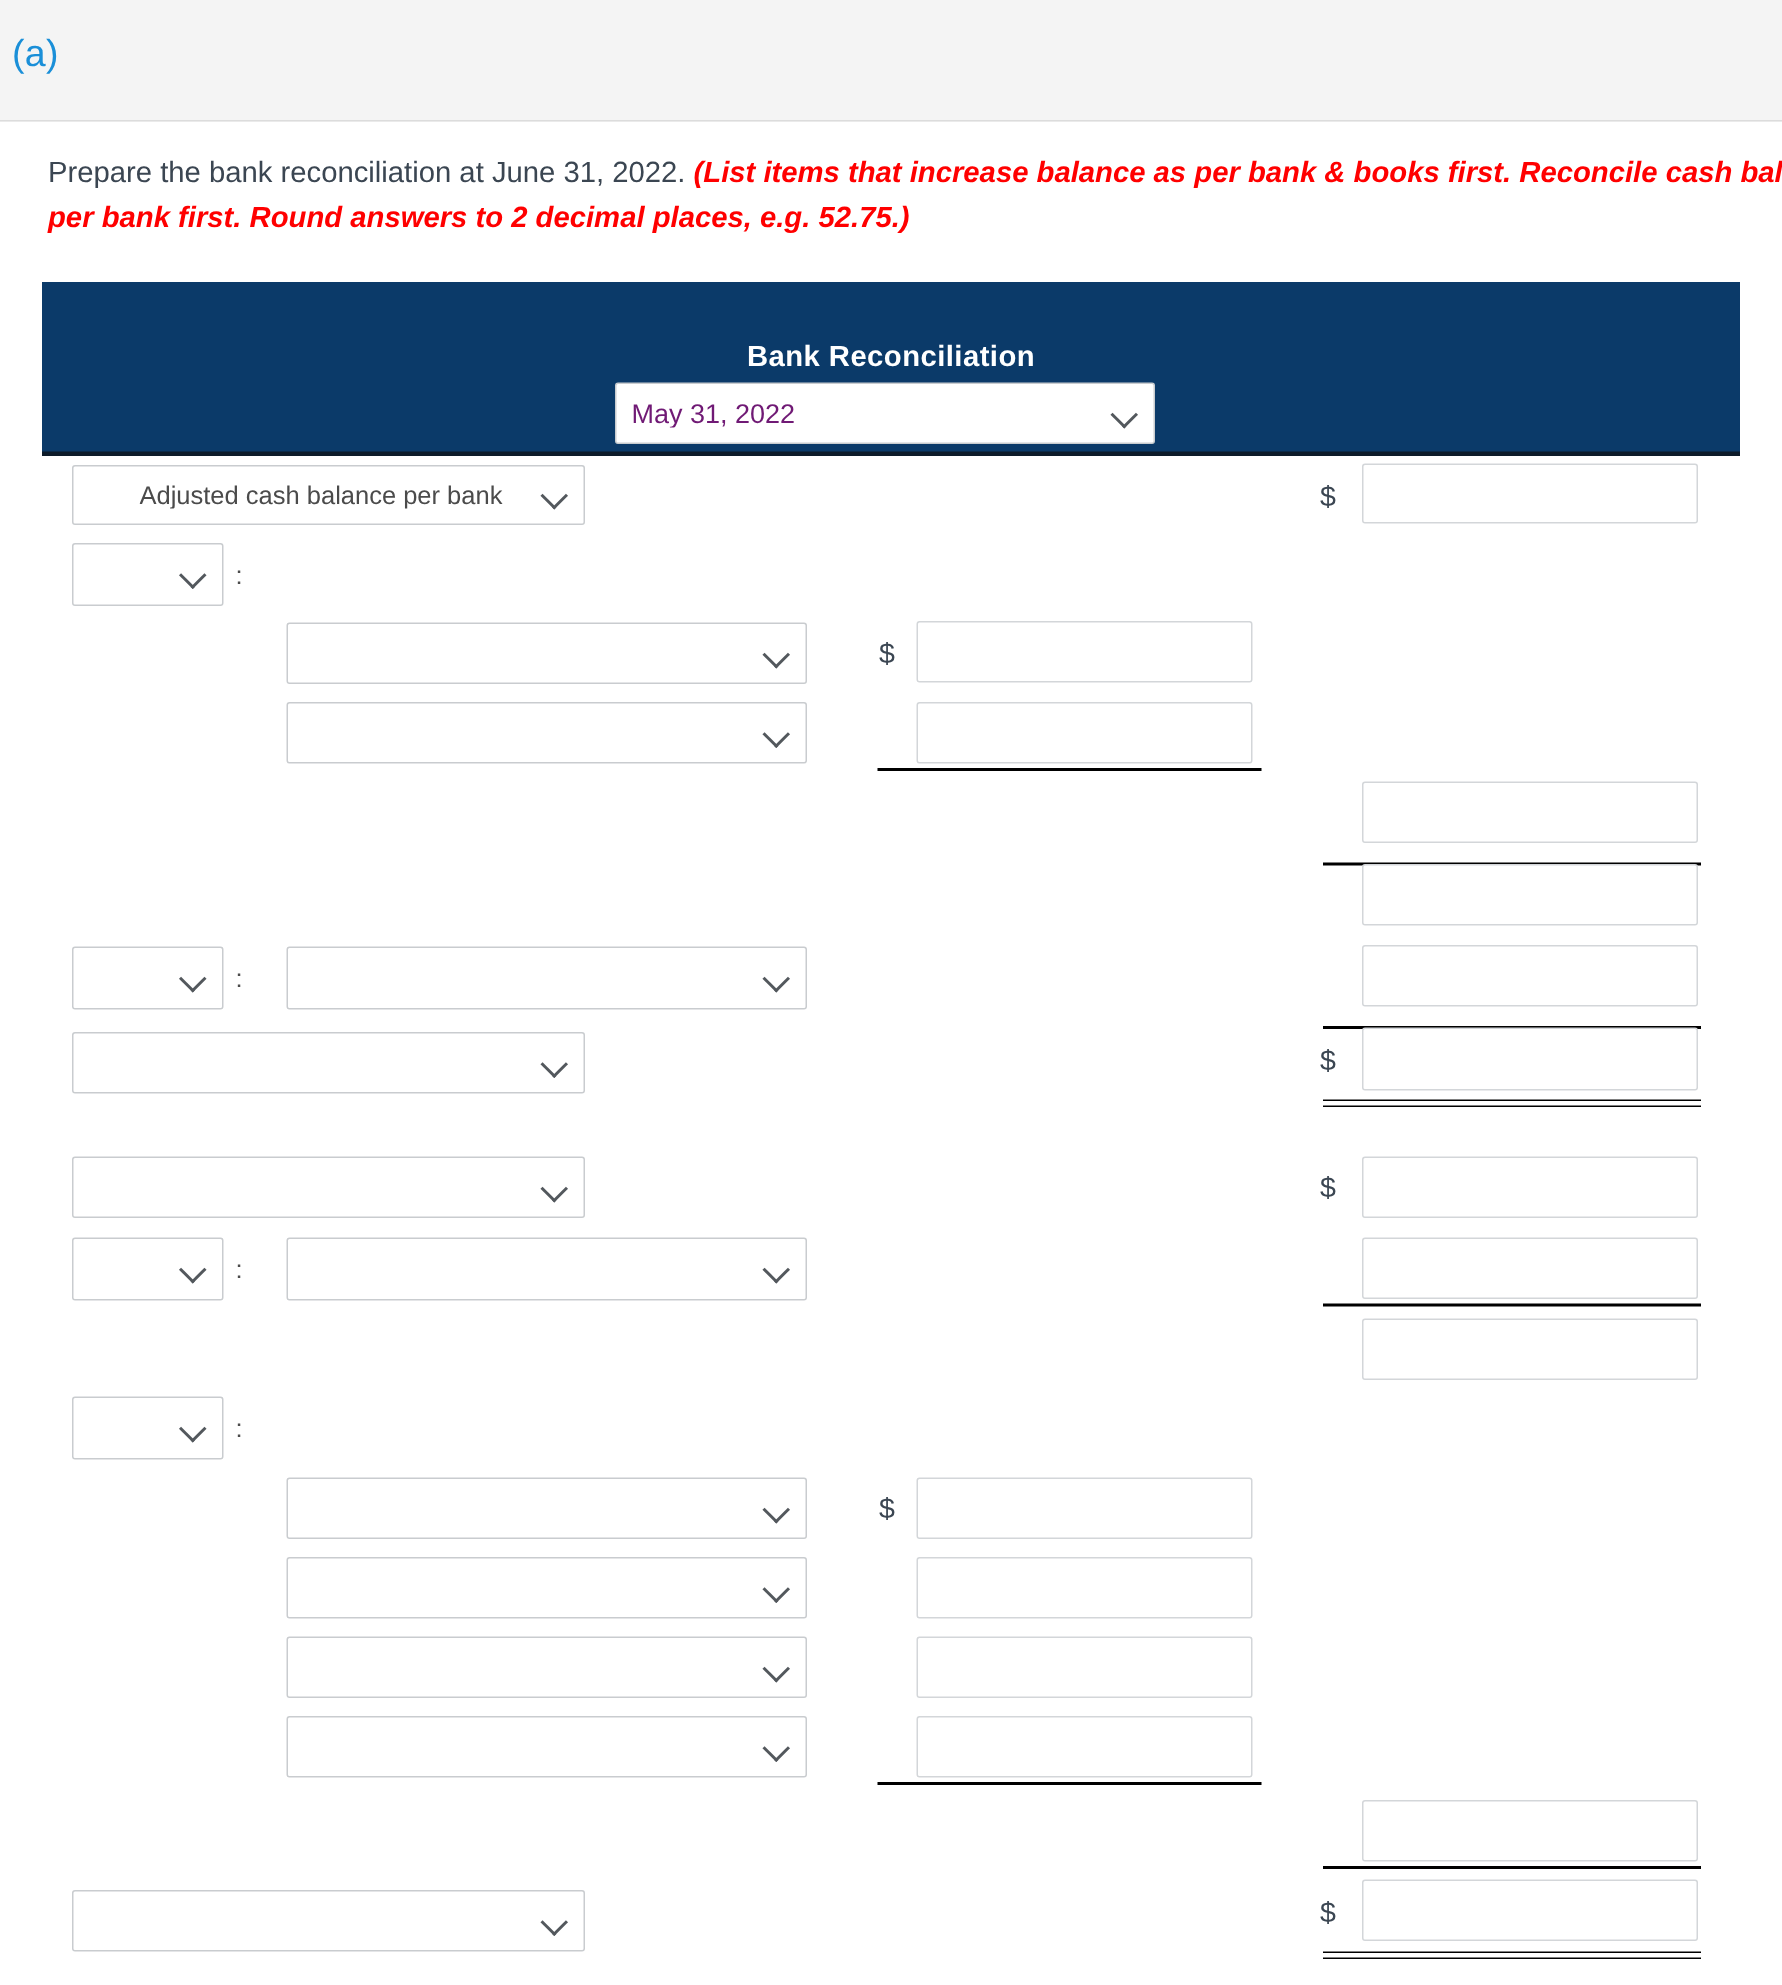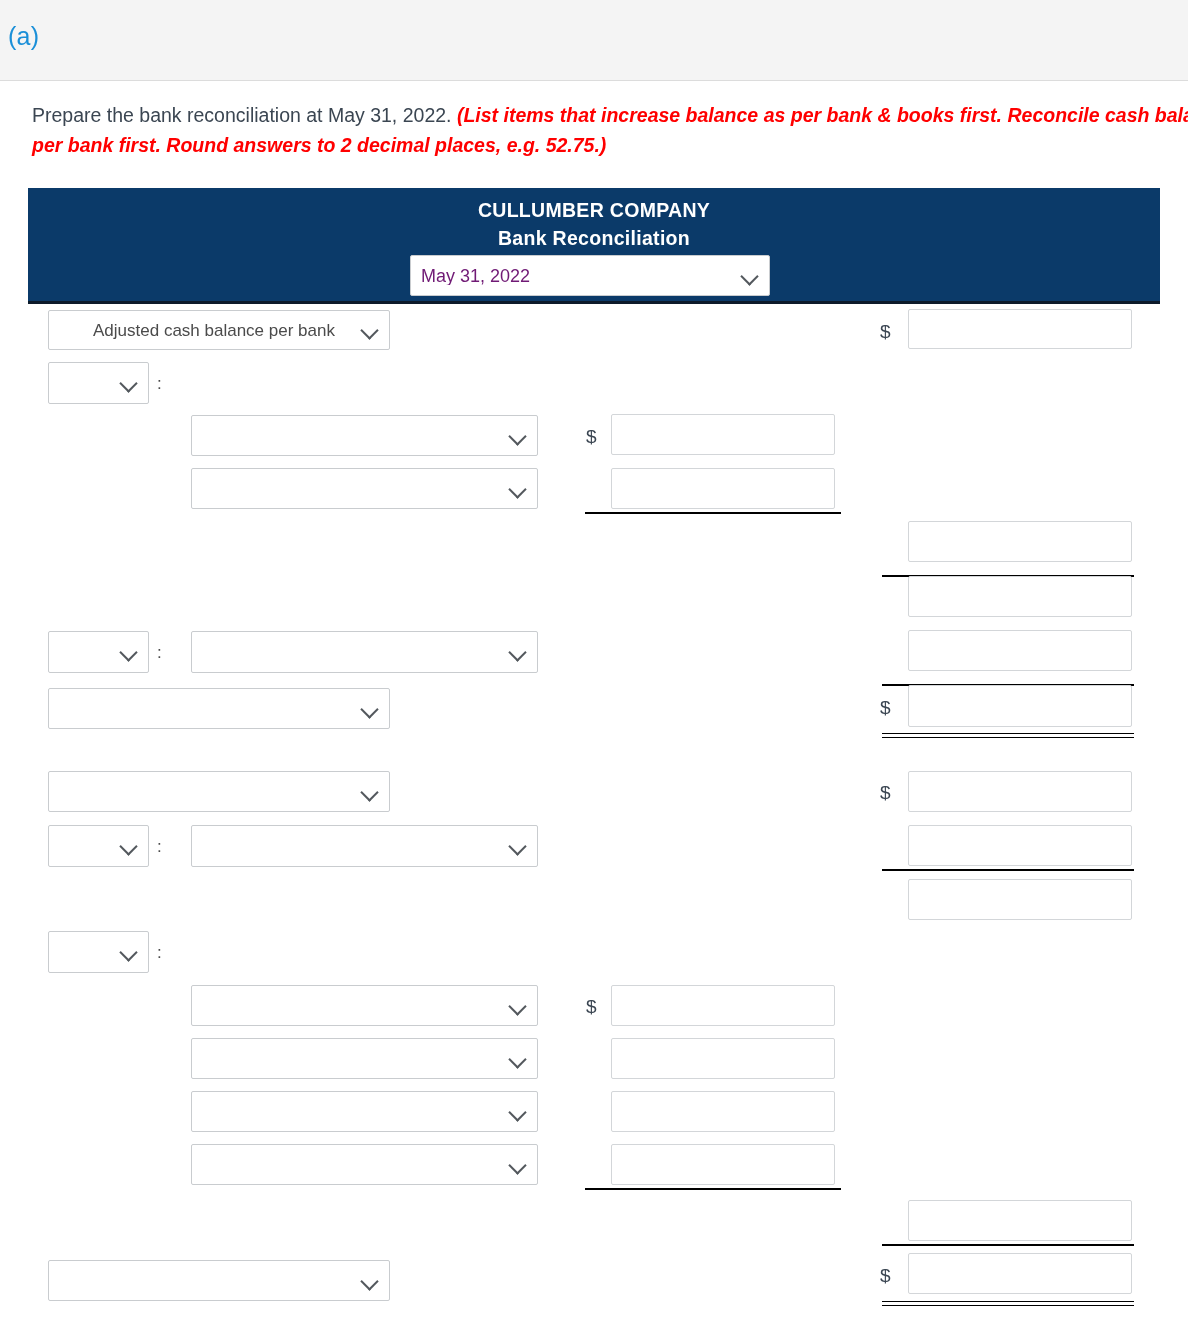--- a/index.html
+++ b/index.html
@@ -133,26 +133,25 @@
     color: #701a75;
   }
 </style>
 </head>
 <body>
 
 <div class="part-band"></div>
 <div class="part-label">(a)</div>
 
 <div class="instructions">
-  <span>Prepare the bank reconciliation at May 31, 2022. </span><span class="hint">(List items that increase balance as per bank &amp; books first. Reconcile cash balance</span>
+  <span>Prepare the bank reconciliation at June 31, 2022. </span><span class="hint">(List items that increase balance as per bank &amp; books first. Reconcile cash balance</span>
   <span class="ln2 hint">per bank first. Round answers to 2 decimal places, e.g. 52.75.)</span>
 </div>
 
 <div class="stmt-header">
-  <div class="stmt-line l1">CULLUMBER COMPANY</div>
   <div class="stmt-line l2">Bank Reconciliation</div>
 </div>
 <div class="sel date-sel">
   <span class="txt">May 31, 2022</span>
   <span class="chev"></span>
 </div>
 
 <div class="sel" style="left:48px; top:310px; width:342px; height:40px;padding-left:44px;">
   <span class="txt">Adjusted cash balance per bank</span>
   <span class="chev"></span>

